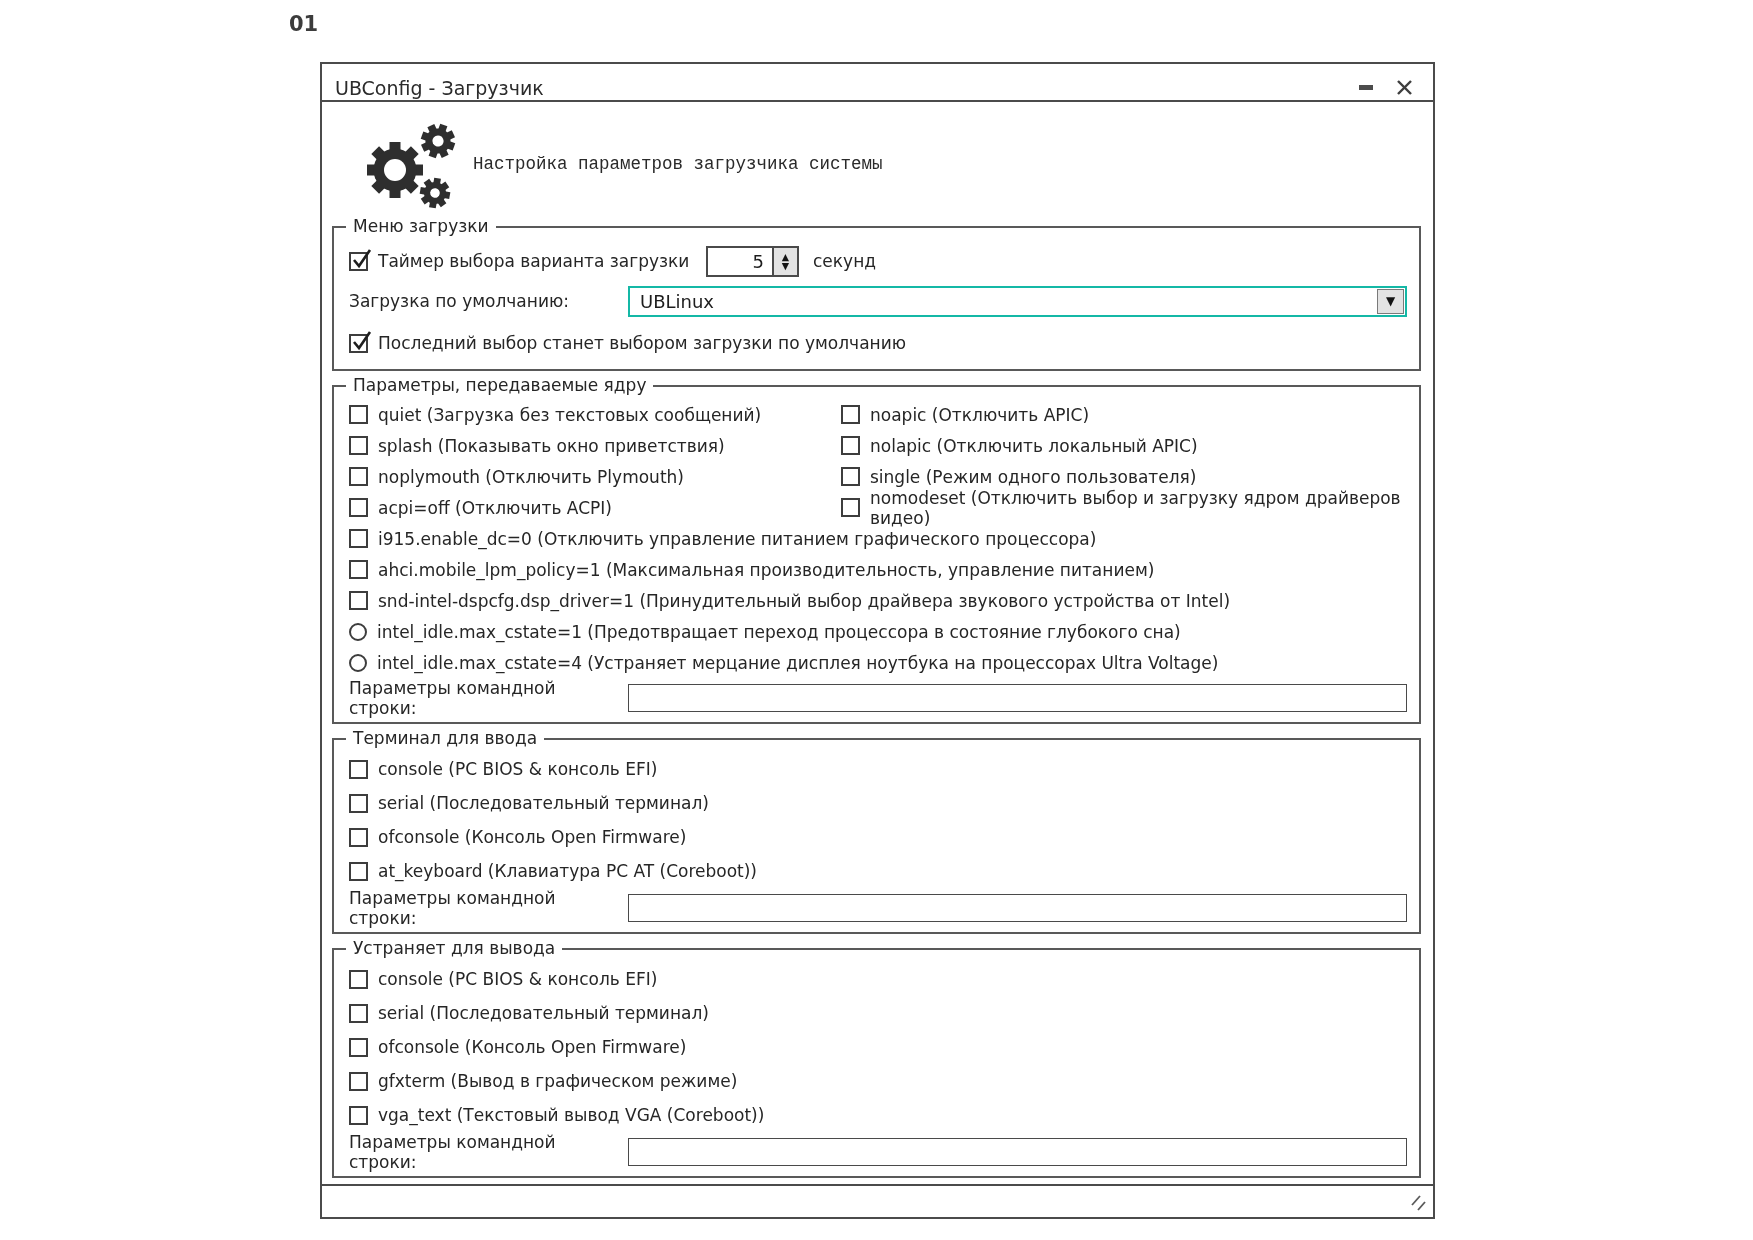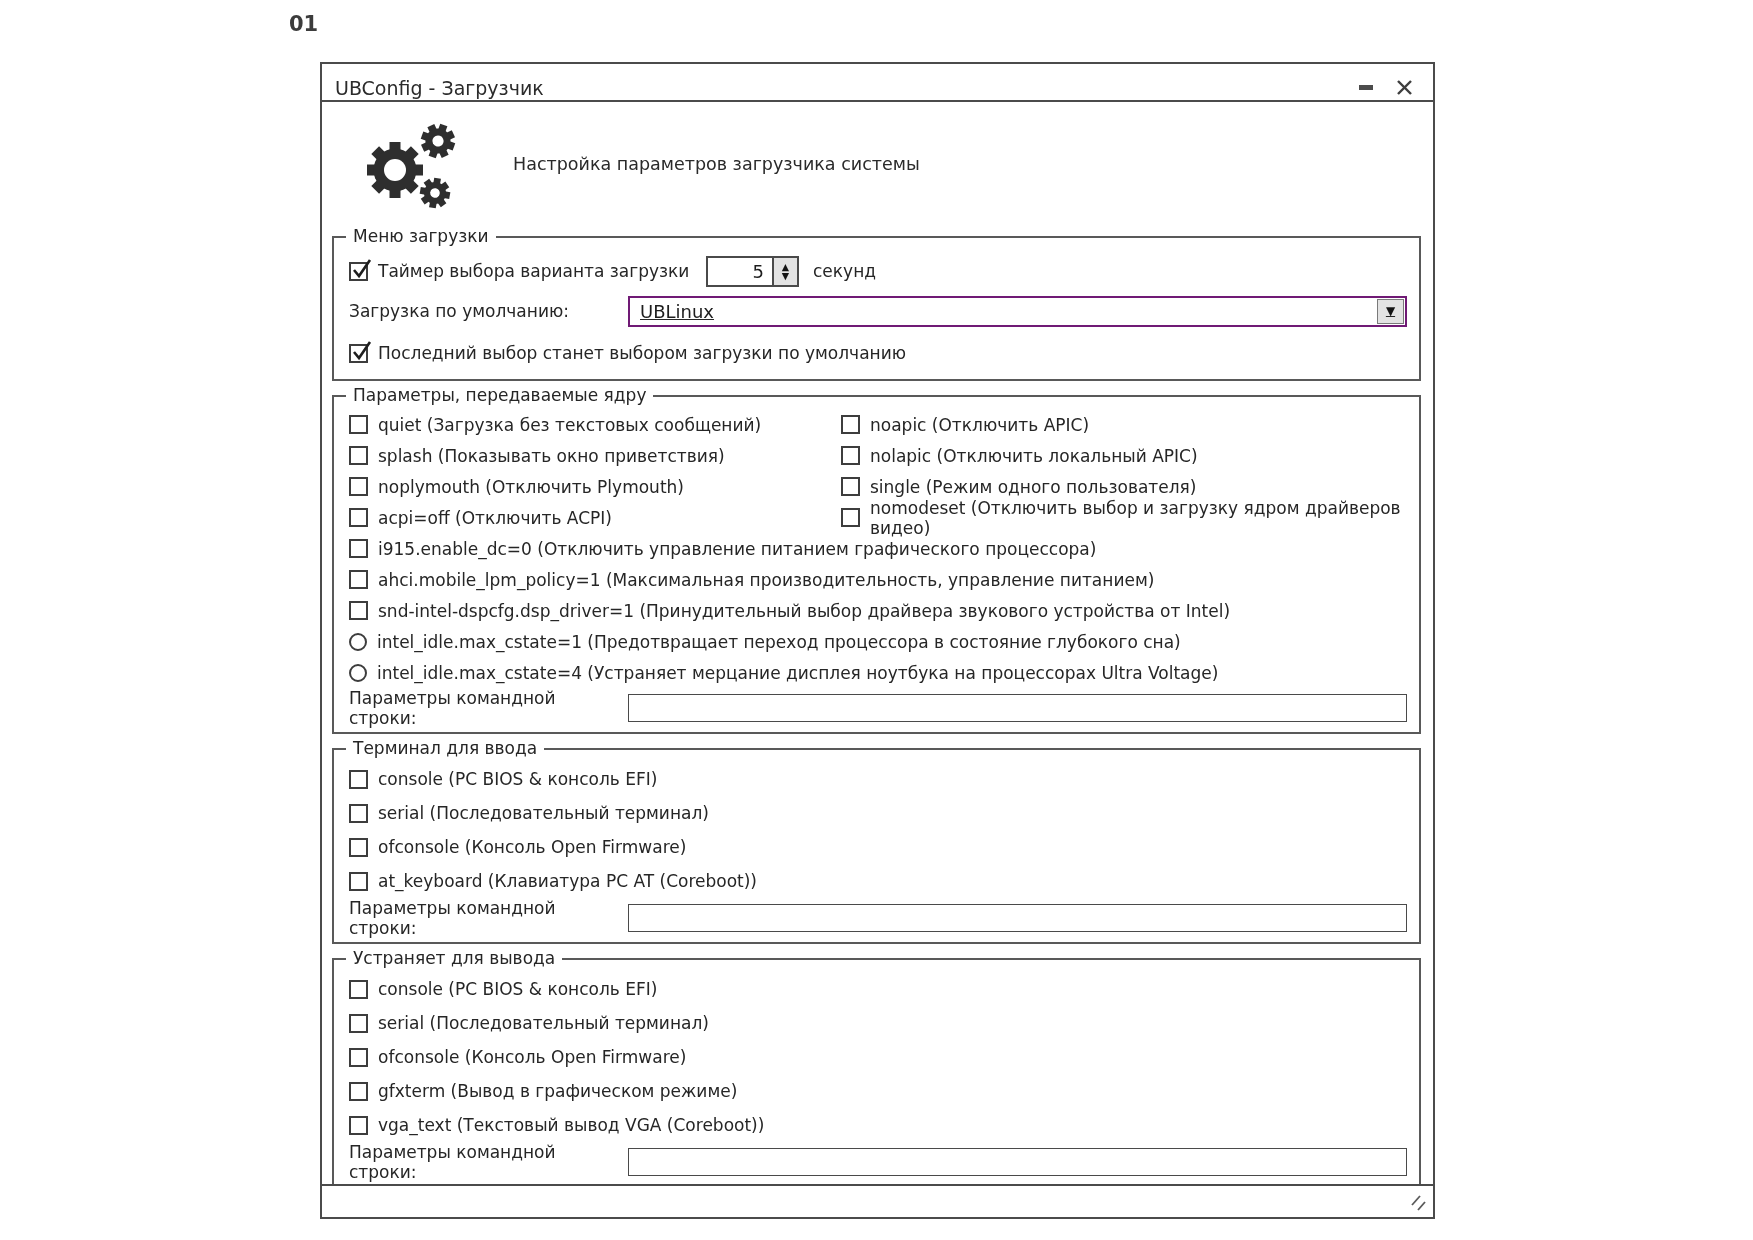--- a/index.html
+++ b/index.html
@@ -30,22 +30,22 @@
   .window-title { flex: 1; font-size: 19px; color: #2b2b2b; }
   .tb-btn {
     width: 38px; height: 100%;
     display: flex; align-items: center; justify-content: center;
     cursor: default;
   }
   .min-glyph { width: 14px; height: 5px; background: #4c4c4c; }
   
   .content { flex: 1; overflow: hidden; }
   .header-row { display: flex; align-items: center; margin: 16px 20px 0 33px; height: 92px; }
-  .subtitle { margin-left: 56px; font-size: 17.5px; color: #2a2a2a; }
-  .groups { margin-top: 26px; }
+  .subtitle { margin-left: 16px; font-size: 17.5px; color: #2a2a2a; font-family: Liberation Mono, monospace; }
+  .groups { margin-top: 16px; }
   .group {
     position: relative;
     margin: 0 12px 14px 10px;
     border: 2px solid #595959;
     padding: 12px 12px 9px 15px;
     background: #fff;
   }
   .group-title {
     position: absolute; top: -12px; left: 12px;
     background: #fff; padding: 0 7px;
@@ -76,22 +76,22 @@
   }
   .spin-btn {
     width: 27px; border: 2px solid #4a4a4a; background: #e3e3e3;
     display: flex; flex-direction: column; align-items: center; justify-content: center;
     font-size: 9.5px; line-height: 1.0; color: #141414; cursor: default;
   }
   .unit { margin-left: 14px; }
   
   .combo-label, .cmdline-label { flex: 0 0 279px; }
   .combo {
-    flex: 1; height: 31px; border: 2px solid #701a75;
-    display: flex; align-items: stretch; background: #fff; text-decoration: underline;
+    flex: 1; height: 31px; border: 2px solid #14b8a6;
+    display: flex; align-items: stretch; background: #fff;
   }
   .combo-value { flex: 1; display: flex; align-items: center; padding: 0 10px; font-size: 18px; color: #1d1d1d; }
   .combo-btn {
     width: 27px; margin: 1px; background: #e3e3e3;
     border: 1.5px solid #7a7a7a;
     display: flex; align-items: center; justify-content: center;
     font-size: 12px; color: #141414; cursor: default;
   }
   
   .cmdline-row { margin-top: 4px; }

